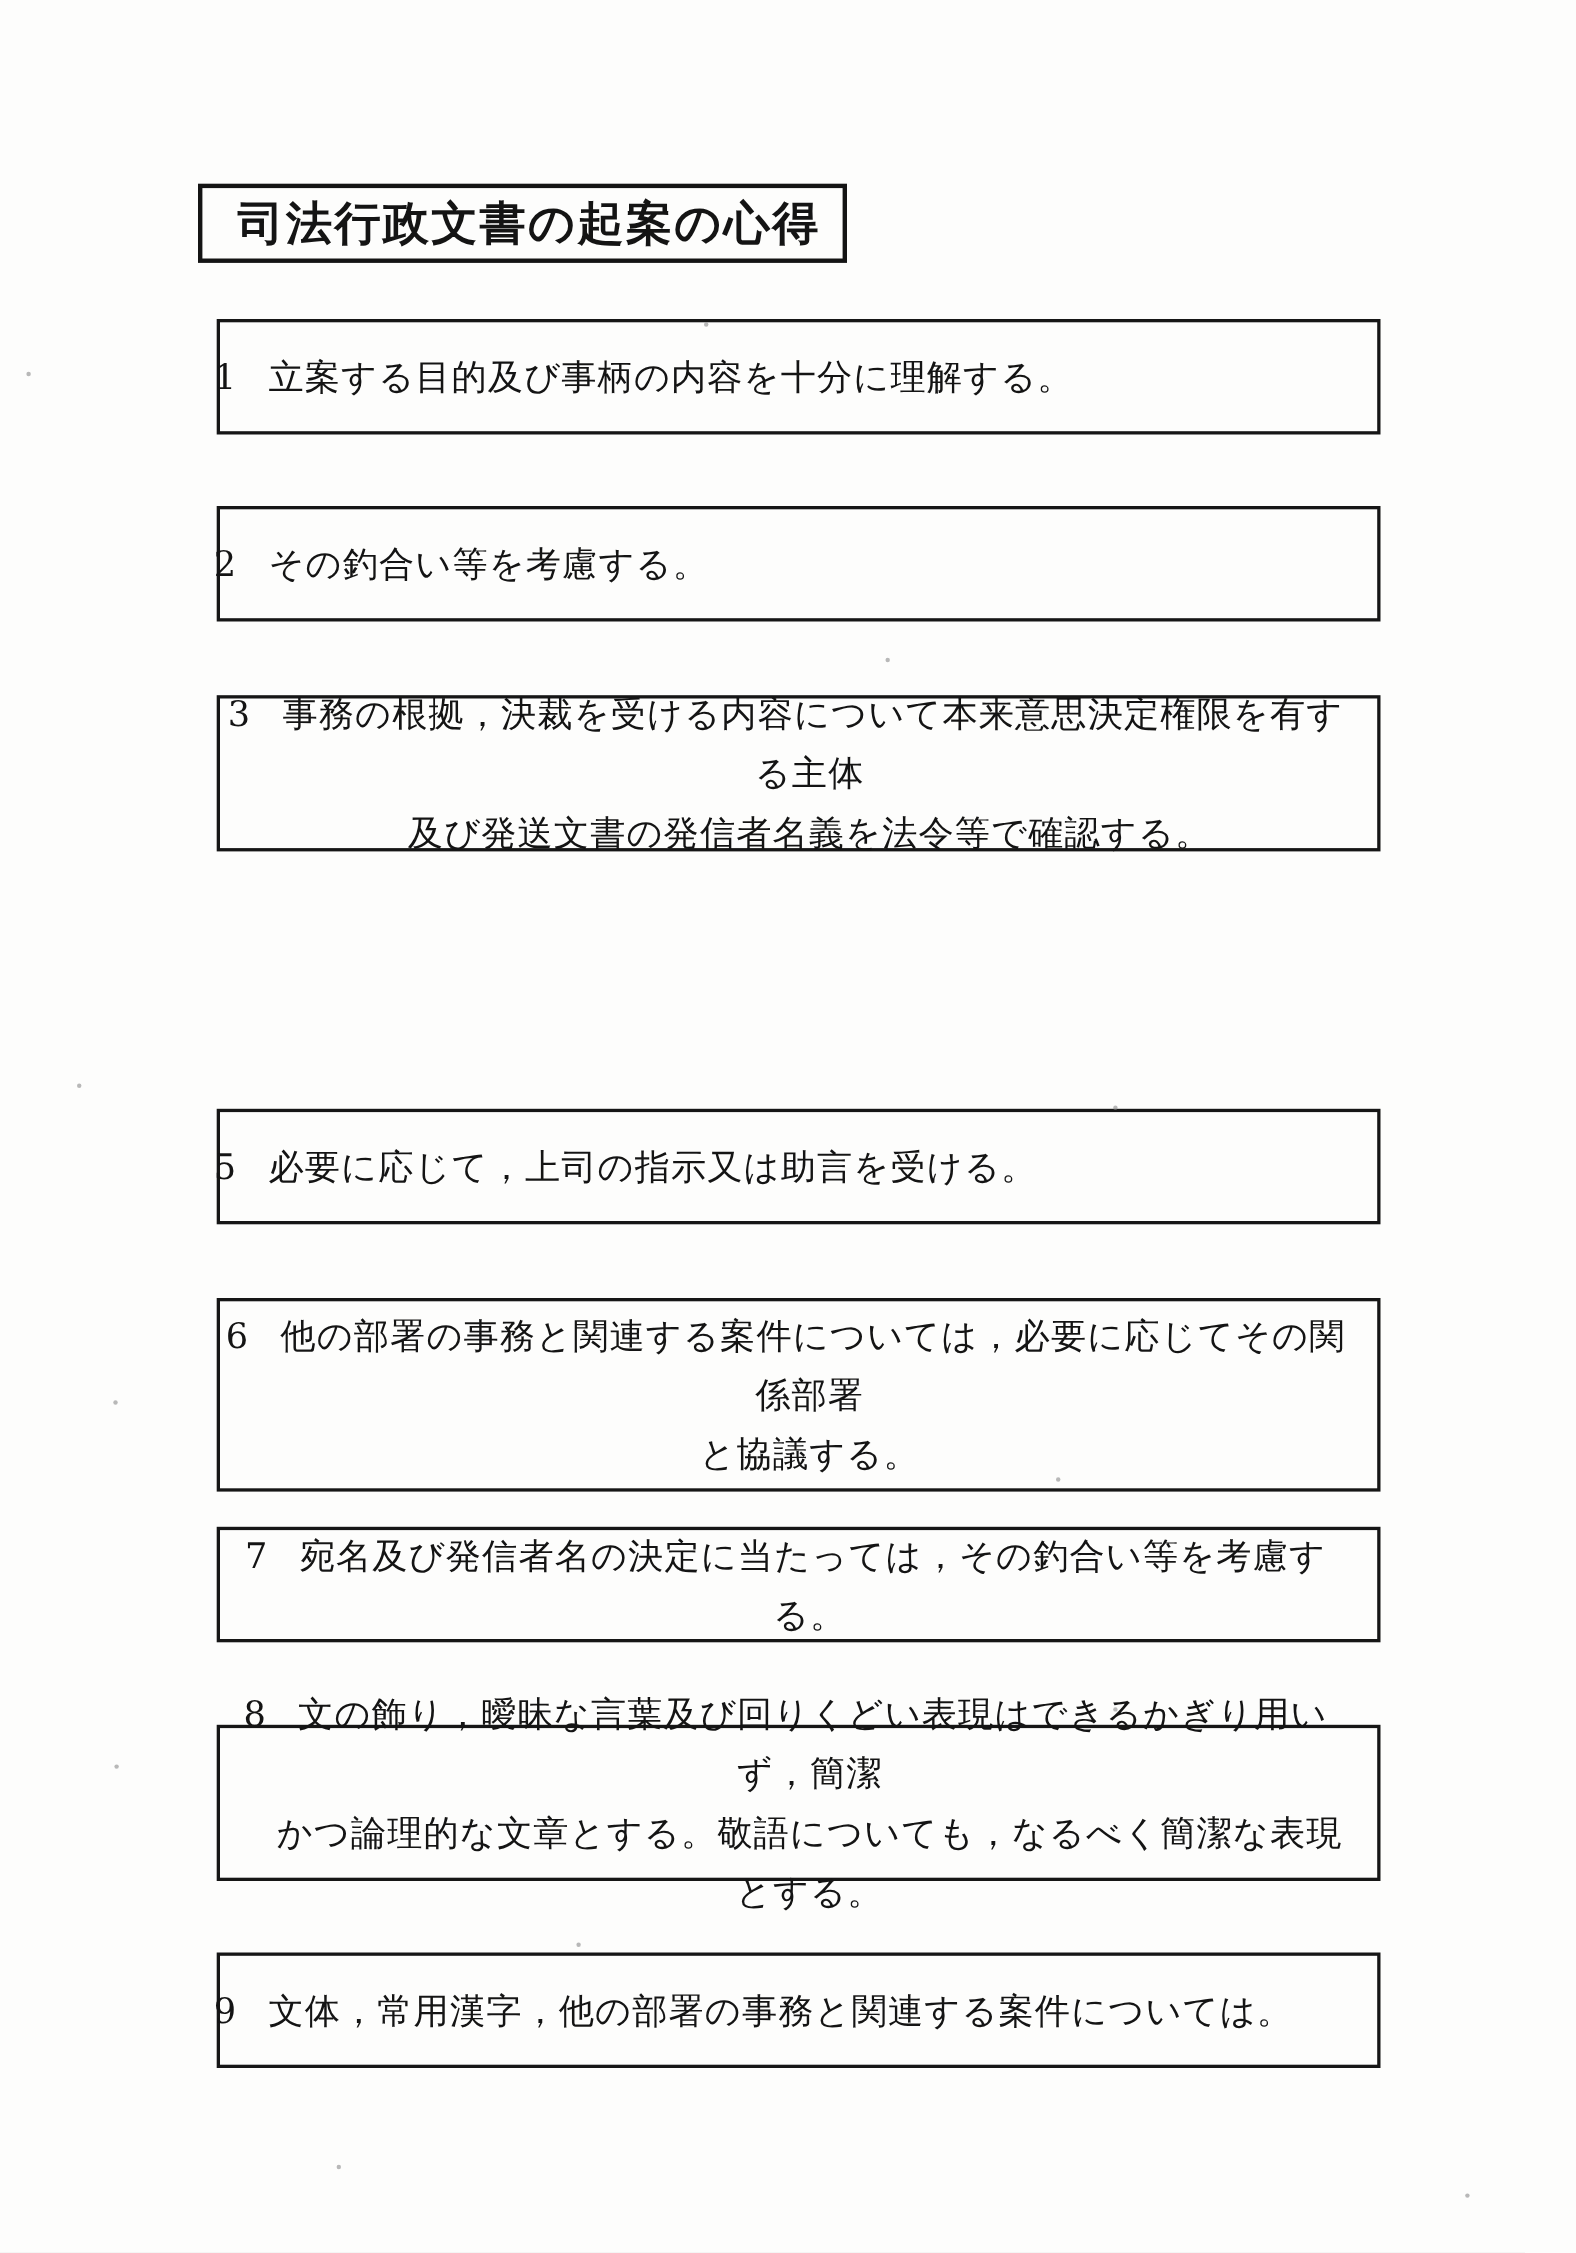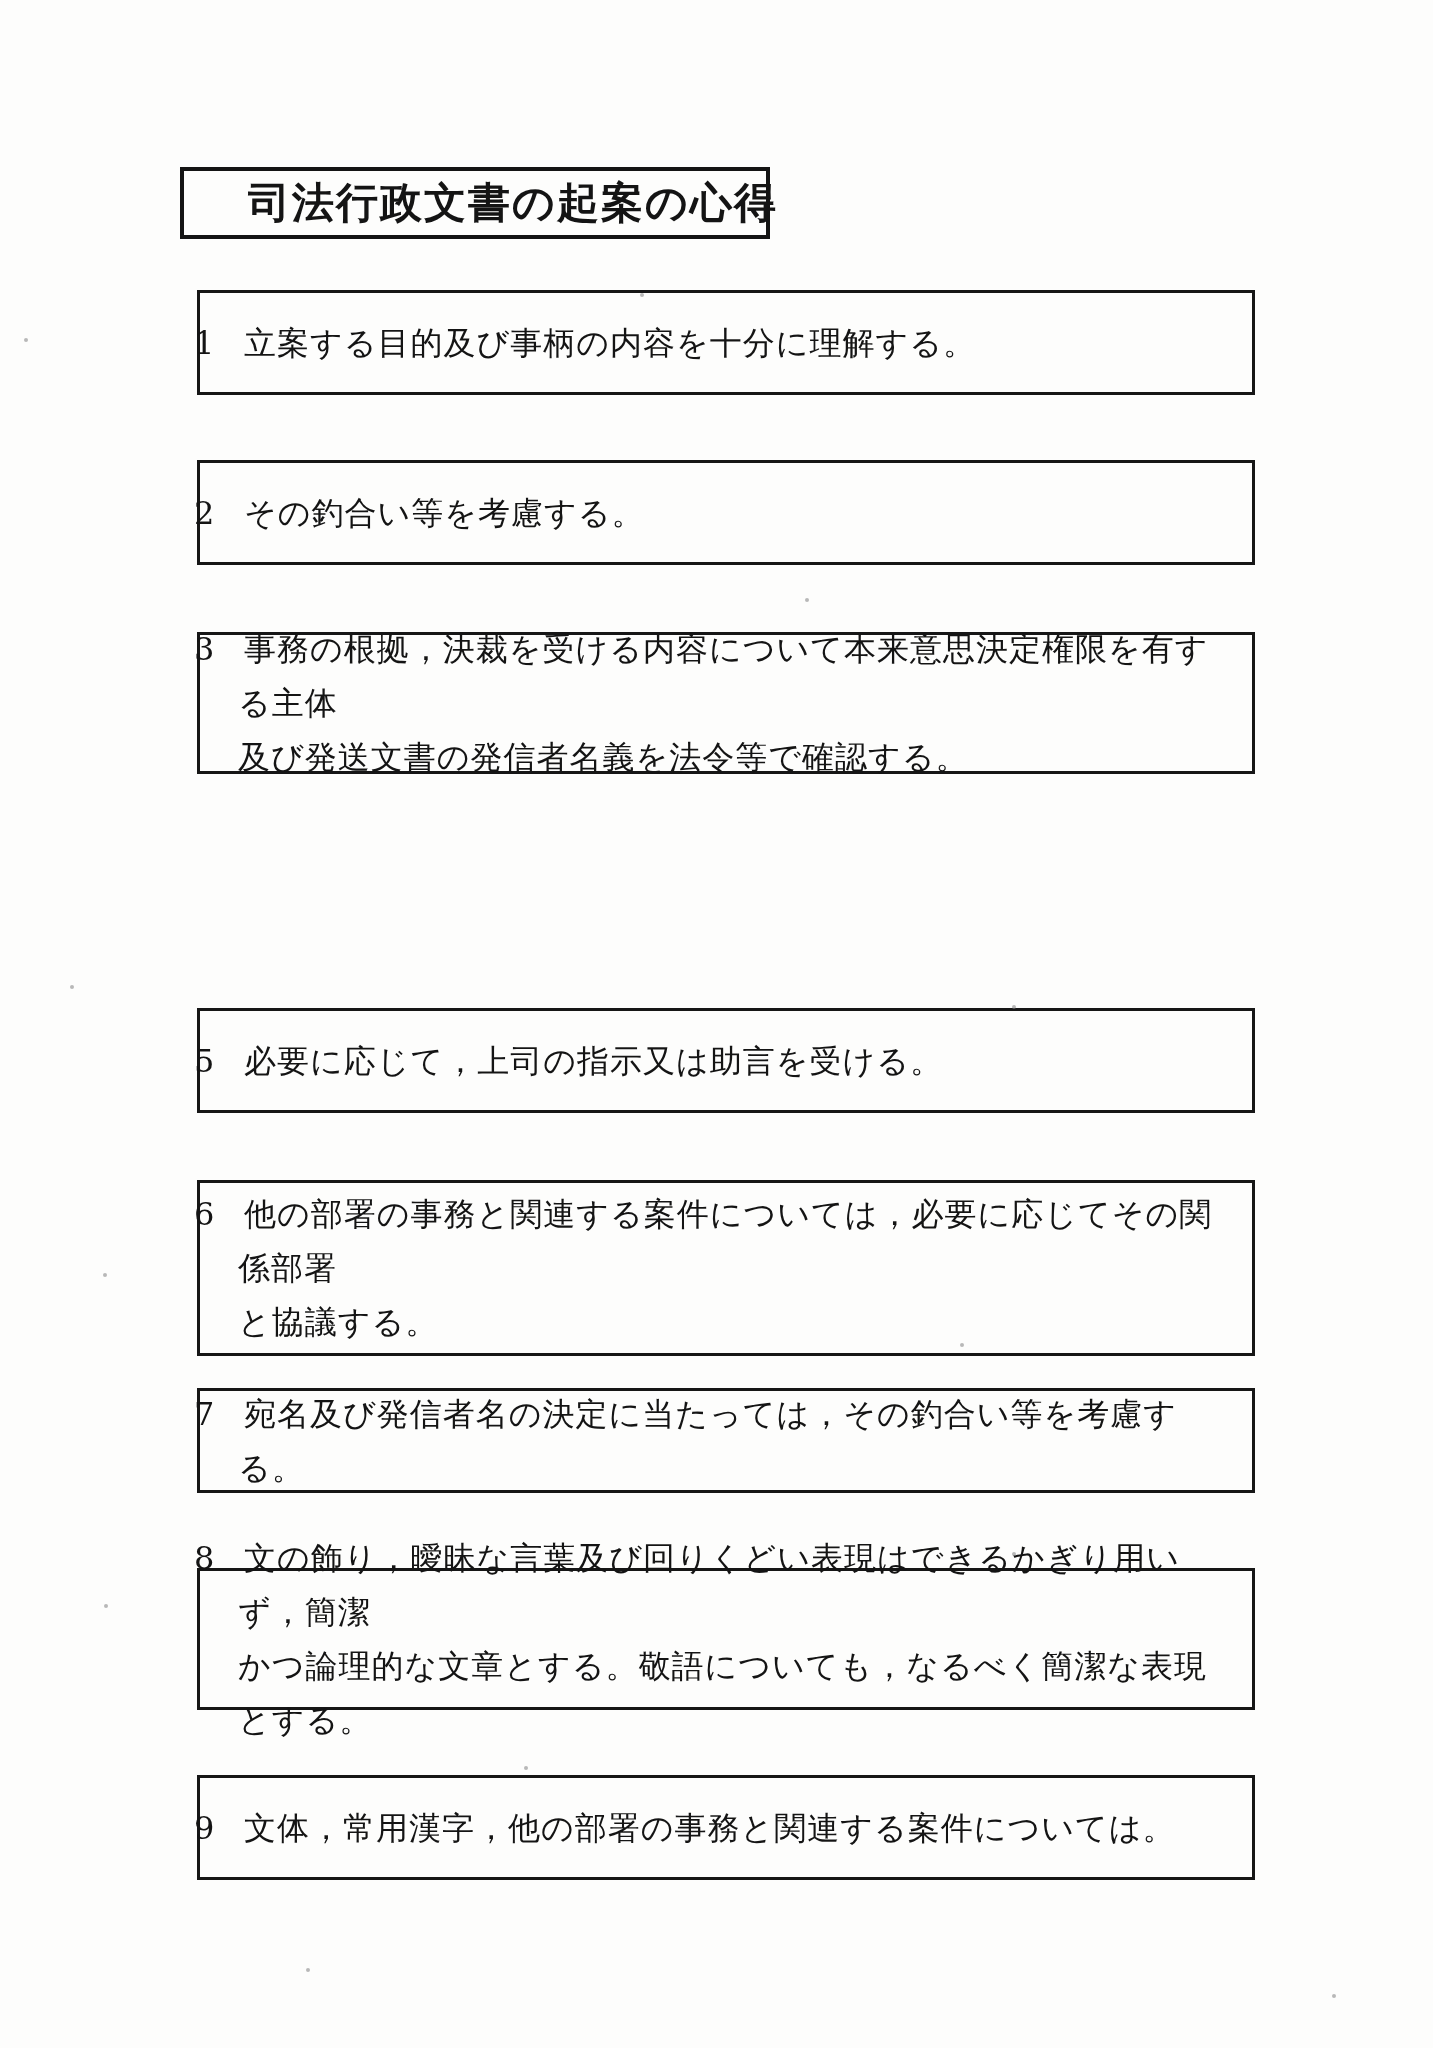--- a/index.html
+++ b/index.html
@@ -29,32 +29,32 @@
     align-items: center;
     background: #fdfdfc;
   }
   .title-text {
     font-family: "DejaVu Sans", "Liberation Sans", sans-serif;
     font-weight: bold;
     font-size: 42px;
     letter-spacing: 2px;
     padding-left: 32px;
     white-space: nowrap;
-    margin-left: 32px;
   }
   .item-box {
     position: absolute;
     left: 197px;
     width: 1058px;
     border: 3px solid #161616;
     box-sizing: border-box;
     display: flex;
     align-items: center;
     padding: 0 18px 0 16px;
     background: #fdfdfc;
+    text-align: center;
   }
   .item-text {
     margin: 0;
     font-size: 32px;
     line-height: 54px;
     letter-spacing: 1px;
     white-space: pre-line;
     padding-left: 22px;
     text-indent: -22px;
   }

